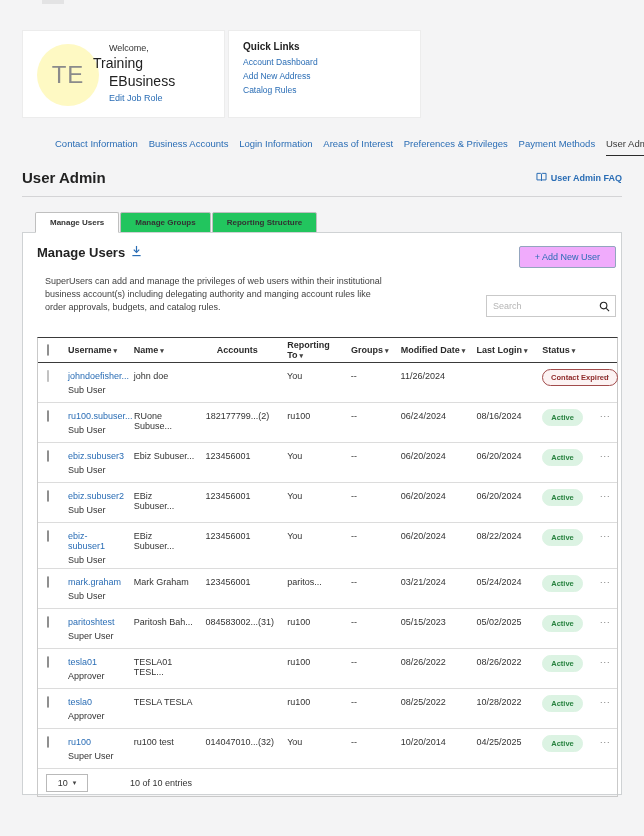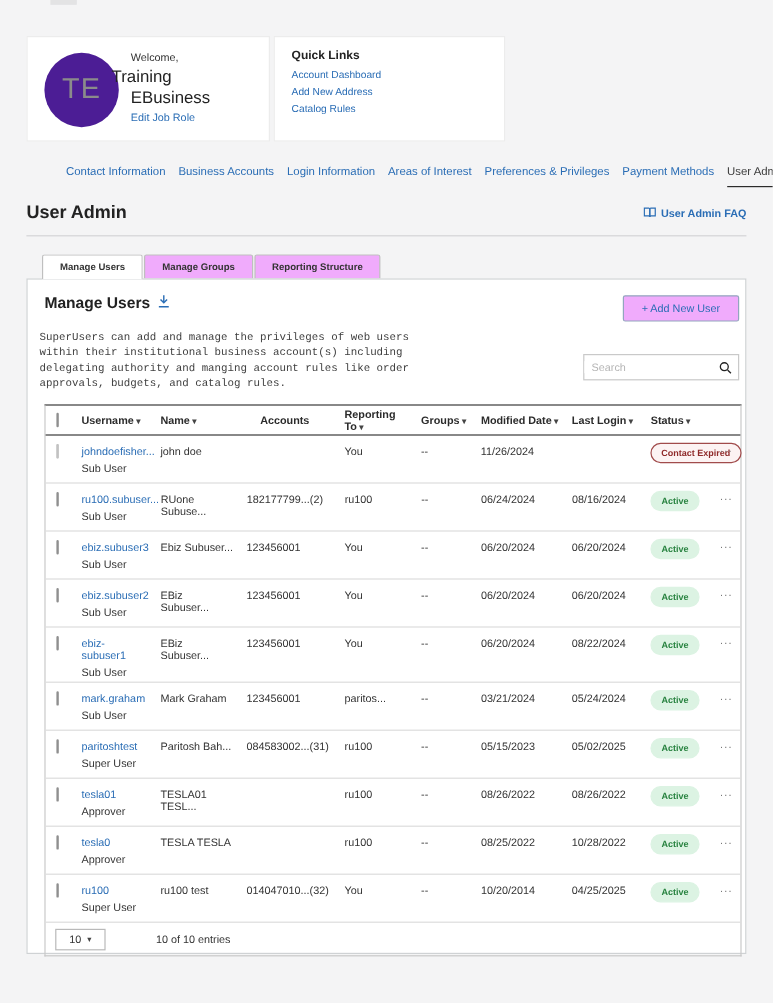--- a/index.html
+++ b/index.html
@@ -6,49 +6,49 @@
   html,body { width:644px; background:#f4f4f5; font-family:"Liberation Sans", sans-serif; color:#333; }
   .page { position:relative; width:644px; height:836px; background:#f4f4f5; overflow:hidden; }
 
   
   .top-fragment { position:absolute; left:42px; top:0; width:22px; height:4px; background:#d7d7d9; opacity:.6; }
 
   
   .card { position:absolute; top:30px; height:88px; background:#fff; border:1px solid #ececec; }
   .profile-card { left:22px; width:203px; }
   .quick-card { left:228px; width:193px; }
-  .avatar { position:absolute; left:14px; top:13px; width:62px; height:62px; border-radius:50%; background:#4c1d95; display:flex; align-items:center; justify-content:center; font-size:24px; color:#8b8b8b; font-weight:400; letter-spacing:1px; }
+  .avatar { position:absolute; left:14px; top:13px; width:62px; height:62px; border-radius:50%; background:#fef9c3; display:flex; align-items:center; justify-content:center; font-size:24px; color:#8b8b8b; font-weight:400; letter-spacing:1px; }
   .welcome { position:absolute; left:86px; top:12px; font-size:9px; color:#333; }
   .uname1 { position:absolute; left:70px; top:24px; font-size:14px; color:#222; font-weight:500; }
   .uname2 { position:absolute; left:86px; top:42px; font-size:14px; color:#222; font-weight:500; }
   .edit-role { position:absolute; left:86px; top:62px; font-size:9px; color:#2a6db5; cursor:pointer; }
   .ql-title { position:absolute; left:14px; top:10px; font-size:10px; font-weight:bold; color:#222; }
   .ql-link { position:absolute; left:14px; font-size:8.5px; color:#2a6db5; cursor:pointer; }
   .ql-0 { top:26px; } .ql-1 { top:40px; } .ql-2 { top:54px; }
 
   
   .nav { position:absolute; left:22px; top:138px; width:600px; display:flex; justify-content:space-between; font-size:9.5px;margin-left:33px; }
   .nav-item { color:#2a6db5; cursor:pointer; padding-bottom:6px; }
   .nav-item.active { color:#3a3a3a; border-bottom:1.5px solid #2b2b2b; cursor:default; }
 
   
   .page-title { position:absolute; left:22px; top:169px; font-size:15px; font-weight:bold; color:#222; }
   .faq-link { position:absolute; right:22px; top:172px; font-size:9px; font-weight:bold; color:#2a6db5; cursor:pointer; display:flex; align-items:center; gap:4px; }
   .divider { position:absolute; left:22px; top:196px; width:600px; height:1px; background:#d4d4d6; }
 
   
   .tabstrip { position:absolute; left:35px; top:212px; display:flex; }
-  .tab { height:21px; padding:0 14px; display:flex; align-items:center; justify-content:center; font-size:8px; font-weight:bold; color:#333; border:1px solid #bfbfbf; background:#f0abfc; border-radius:2px 2px 0 0; margin-right:1px; cursor:pointer; min-width:84px; text-align:center; }
+  .tab { height:21px; padding:0 14px; display:flex; align-items:center; justify-content:center; font-size:8px; font-weight:bold; color:#333; border:1px solid #bfbfbf; background:#22c55e; border-radius:2px 2px 0 0; margin-right:1px; cursor:pointer; min-width:84px; text-align:center; }
   .tab.active { background:#fff; border-bottom:1px solid #fff; position:relative; z-index:3; cursor:default; }
 
   
   .panel { position:absolute; left:22px; top:232px; width:600px; height:563px; background:#fff; border:1px solid #cfd2d4; z-index:2; }
   .mu-heading { position:absolute; left:14px; top:12px; font-size:13px; font-weight:bold; color:#222; display:flex; align-items:center; gap:6px; }
   .add-btn { position:absolute; right:5px; top:13px; height:22px; padding:0 15px; background:#f0abfc; border:1px solid #93a5be; border-radius:2px; color:#2a6db5; font-size:9px; display:flex; align-items:center; cursor:pointer; }
-  .mu-desc { position:absolute; left:10px; top:42px; width:338px; font-size:9px; line-height:1.45; color:#3f3f3f;font-family:Liberation Mono, monospace; }
+  .mu-desc { position:absolute; left:22px; top:42px; width:338px; font-size:9px; line-height:1.45; color:#3f3f3f; }
   .search-wrap { position:absolute; right:5px; top:62px; width:130px; height:22px; border:1px solid #c9c9c9; display:flex; align-items:center; }
   .search-input { border:none; outline:none; flex:1; font-size:9px; padding:0 6px; color:#333; font-family:"Liberation Sans", sans-serif; min-width:0; }
   .search-input::placeholder { color:#b5b5b5; }
   .search-icon { margin-right:5px; display:flex; }
 
   
   .table { position:absolute; left:14px; top:104px; width:581px; border:1px solid #c9c9c9; border-top:1px solid #3a3a3a; }
   .thead { display:flex; height:25px; align-items:center; border-bottom:1px solid #3a3a3a; font-size:9px; font-weight:bold; color:#2b2b2b; }
   .trow { display:flex; border-bottom:1px solid #dcdcdc; font-size:9px; color:#333; }
   .trow:last-of-type { border-bottom:1px solid #dcdcdc; }

